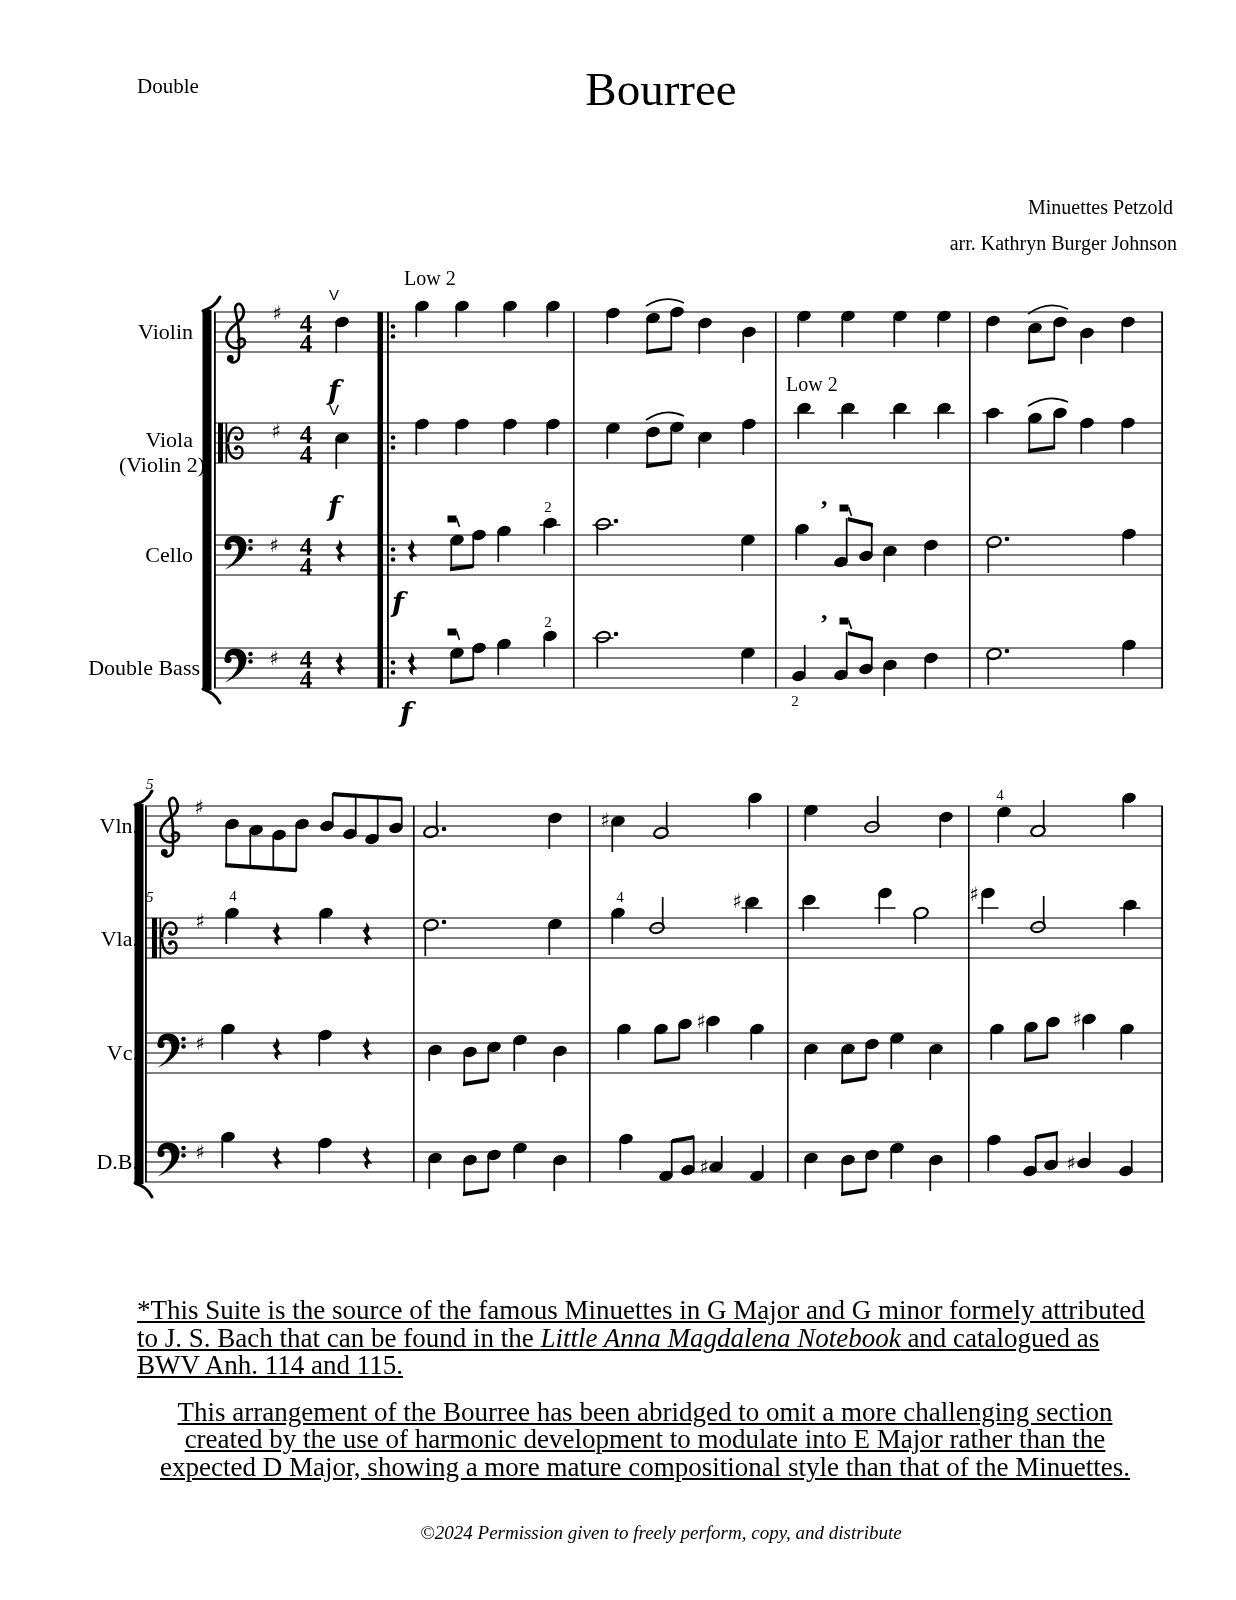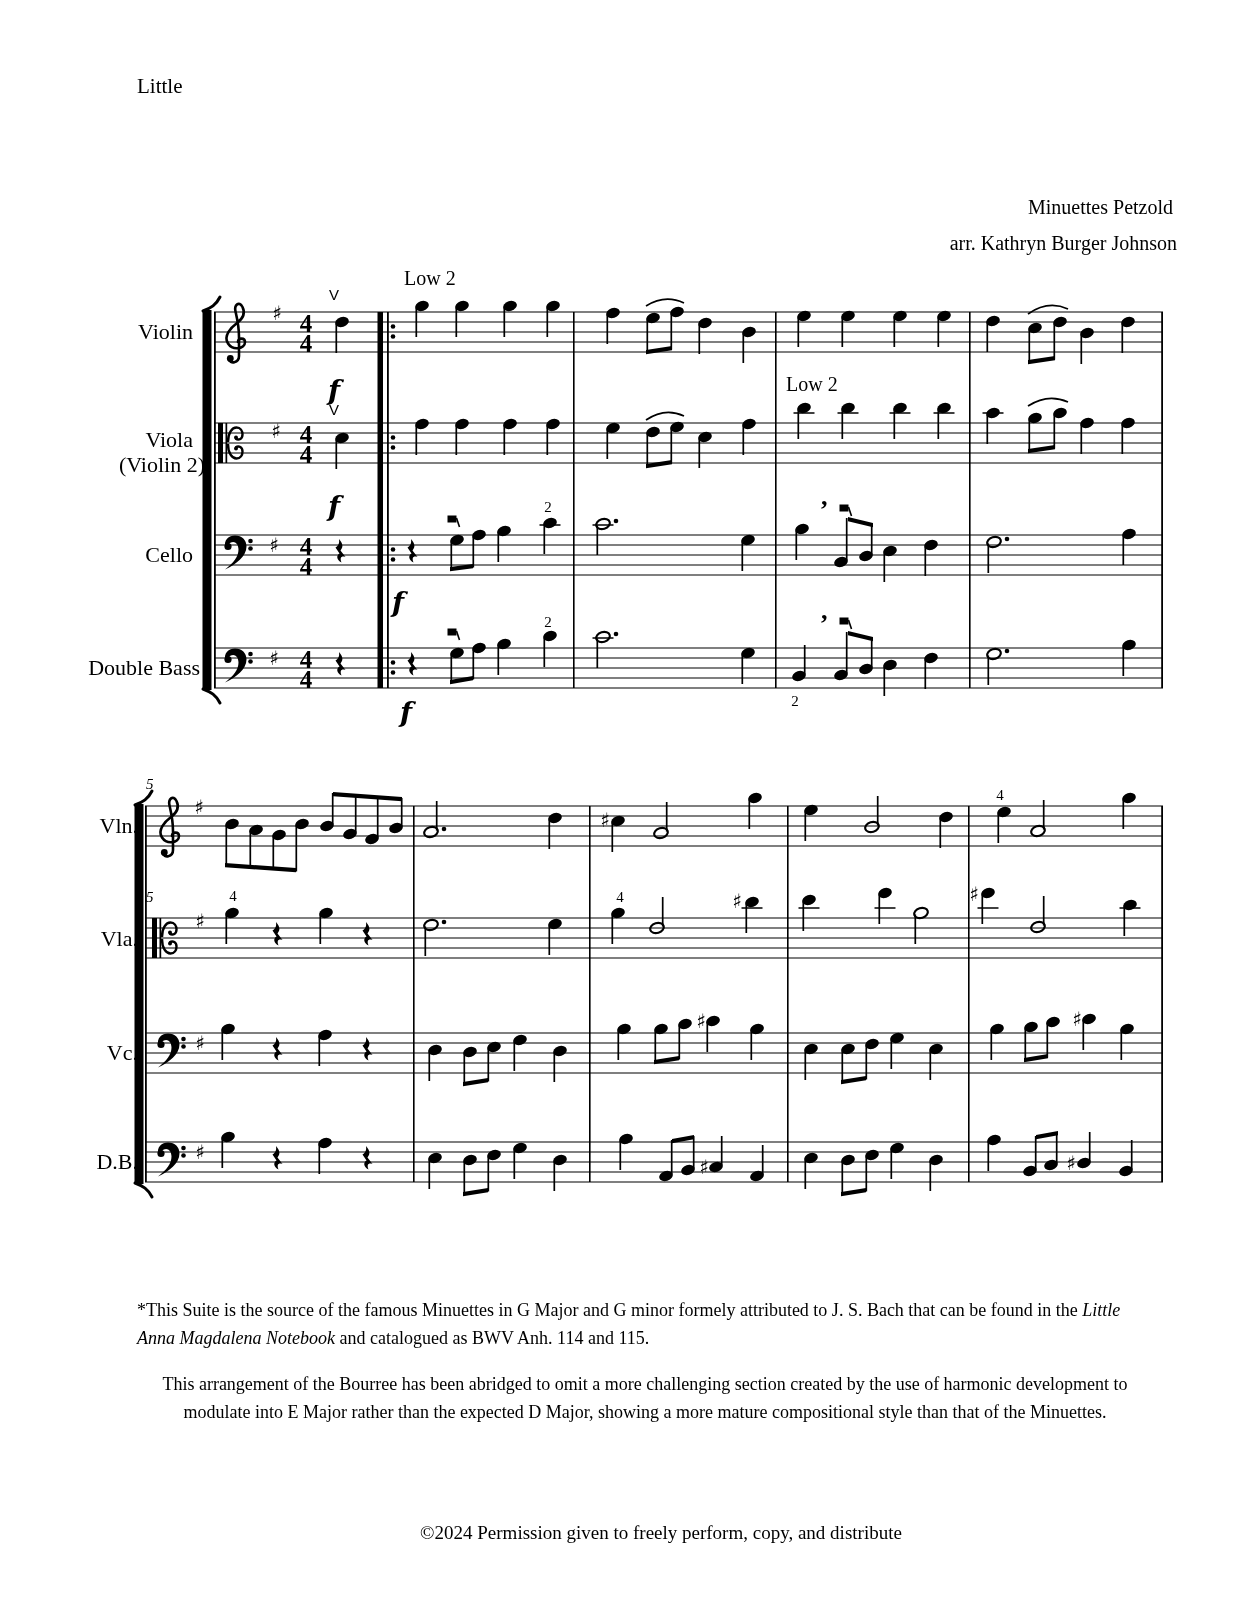--- a/index.html
+++ b/index.html
@@ -5,42 +5,43 @@
   html,body{margin:0;padding:0;background:#fff;}
   #page{position:relative;width:1236px;height:1600px;background:#ffffff;color:#000;
         font-family:"Liberation Serif",serif;overflow:hidden;}
   .abs{position:absolute;}
   #score-label{left:137px;top:74px;font-size:21px;}
   #title-wrap{left:86px;top:62px;width:1150px;text-align:center;font-size:47px;}
   #subtitle-wrap{left:86px;top:138px;width:1150px;text-align:center;font-size:28px;font-style:italic;font-weight:600;}
   #subtitle-wrap sup{font-style:normal;font-weight:400;font-size:22px;}
   #composer{right:63px;top:196px;font-size:20px;}
   #arranger{right:59px;top:232px;font-size:20px;}
-  #footnote{left:137px;top:1297px;width:1016px;font-size:18px;line-height:27.5px;}
+  #footnote{left:137px;top:1297px;width:1016px;font-size:27px;line-height:27.5px;text-decoration:underline;}
   #footnote p{margin:0;}
   #footnote p + p{margin-top:19px;text-align:center;}
   #footnote .it{font-style:italic;}
-  #copyright{left:86px;top:1522px;width:1150px;text-align:center;font-size:19px;}
+  #copyright{left:86px;top:1522px;width:1150px;text-align:center;font-size:19px;font-style:italic;}
   svg text{fill:#000;}
   .t-label{font:22px "Liberation Serif",serif;}
   .t-ann{font:20px "Liberation Serif",serif;}
   .t-dyn{font:italic 700 28px "DejaVu Serif",serif;}
   .t-fing{font:15px "Liberation Serif",serif;}
   .t-mnum{font:italic 15px "Liberation Serif",serif;}
   .t-bow{font:15px "Liberation Sans",sans-serif;}
   .t-sh{font:20px "DejaVu Sans",sans-serif;}
   .t-time{font:700 25px "Liberation Serif",serif;}
   .t-cm{font:700 26px "Liberation Serif",serif;}
 </style>
 </head>
 <body>
 
 <div id="page">
 
-  <div class="abs" id="score-label">Little</div>
+  <div class="abs" id="score-label">Double</div>
+  <div class="abs" id="title-wrap">Bourree</div>
   <div class="abs" id="composer">Minuettes Petzold</div>
   <div class="abs" id="arranger">arr. Kathryn Burger Johnson</div>
 
   <svg id="score-svg" class="abs" style="left:0;top:0" width="1236" height="1600">
     <defs>
       <g id="clef-treble">
         <path d="M 16,30 C 16,25.5 23,25.5 23,30 C 23,37 11,39 6,31.5 C 1,24 9,15.5 15,11 C 21,6.5 23.5,1 20.5,-5 C 17,-11.5 12,-7 13.5,-0.5 C 15,6 17,14 17,25 L 17,44 C 17,51 8,52.5 6.5,47" fill="none" stroke="#000" stroke-width="2.6" stroke-linecap="round"></path>
         <circle cx="8.3" cy="46.5" r="3.4" fill="#000"></circle>
       </g>
       <g id="clef-bass">

